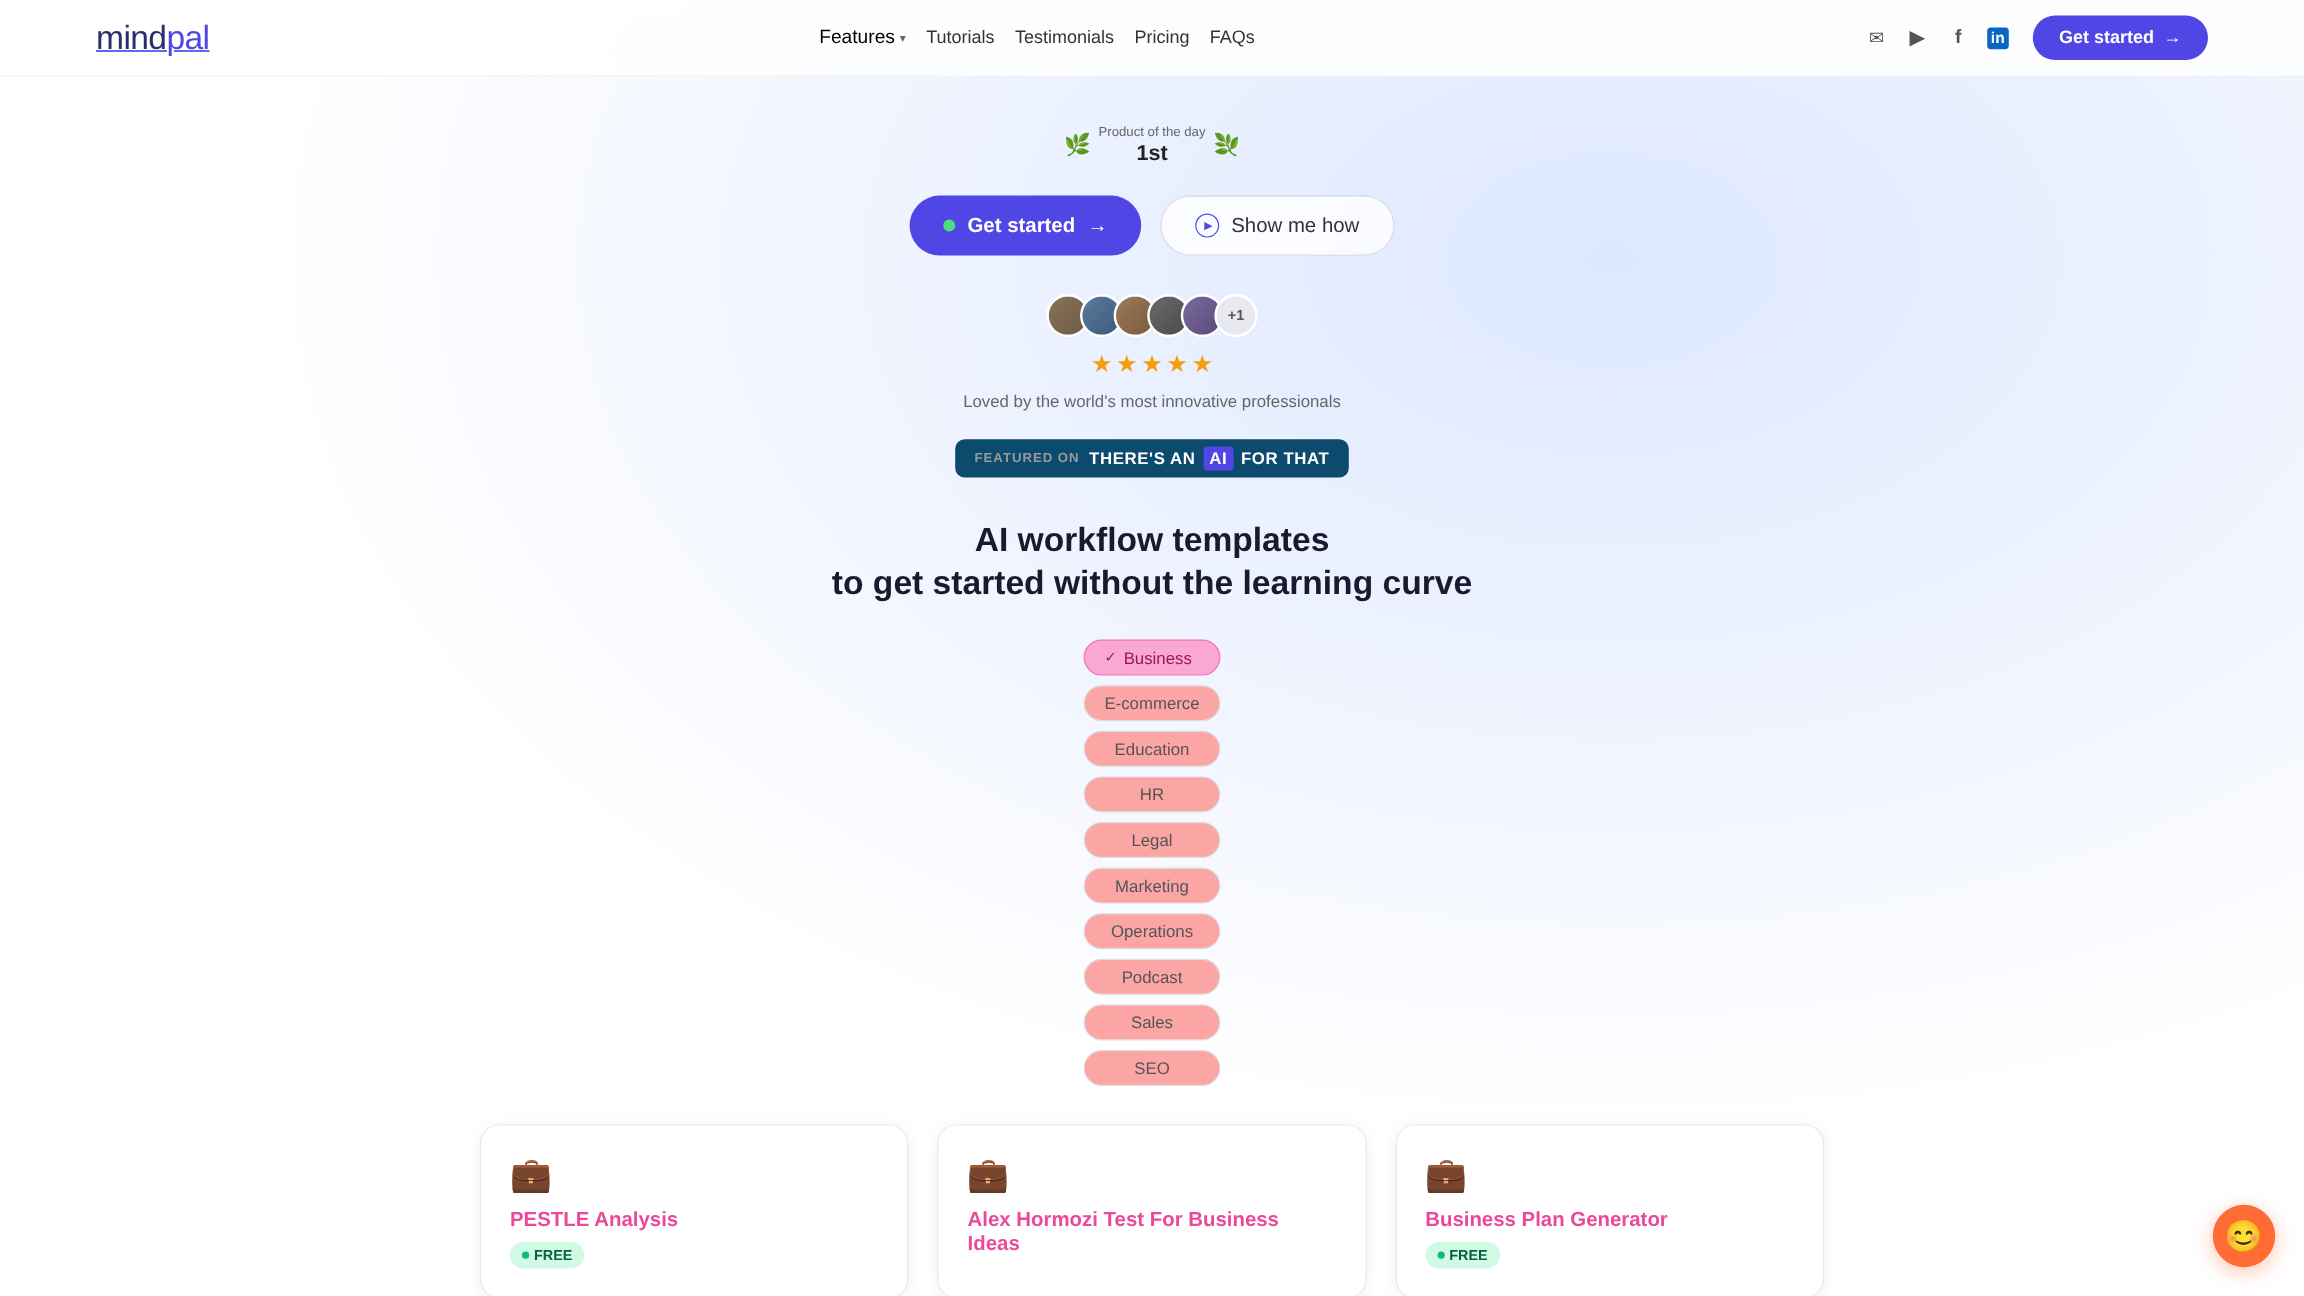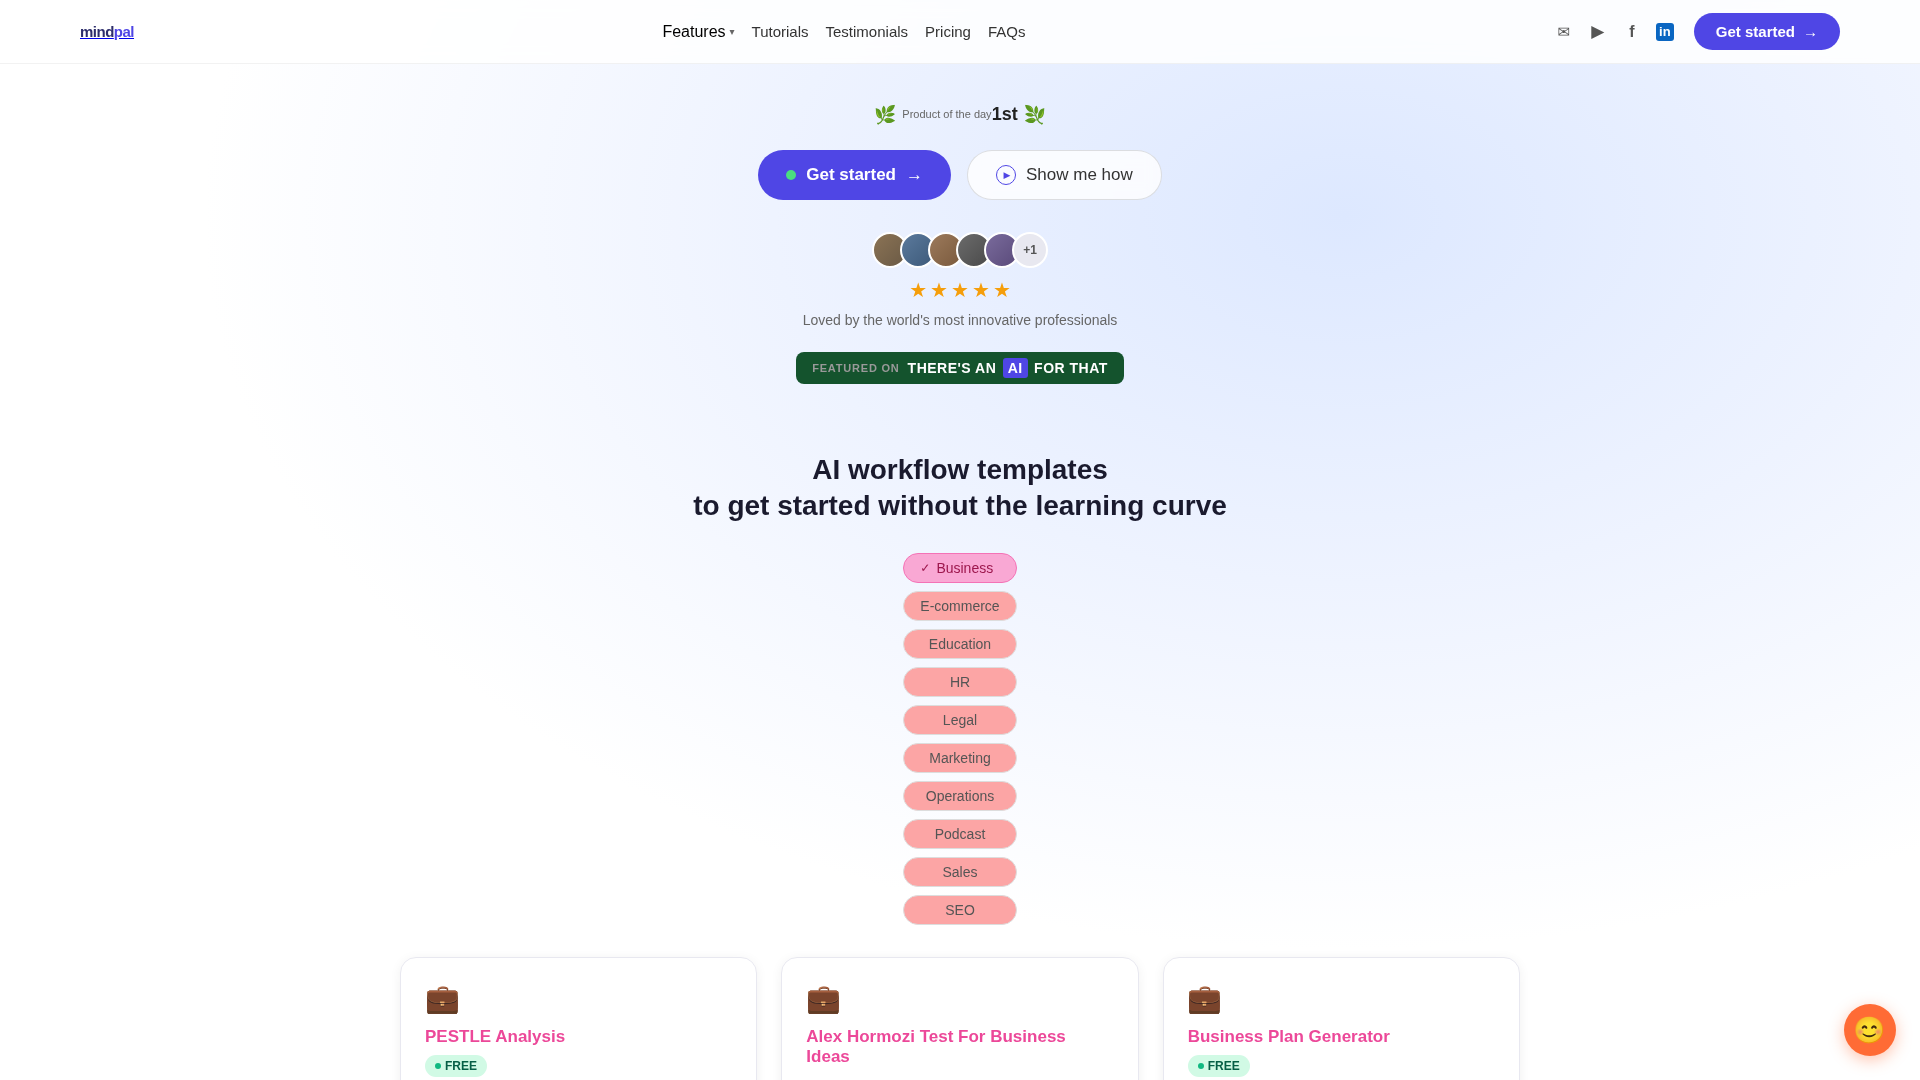--- a/index.html
+++ b/index.html
@@ -106,21 +106,21 @@
       font-size: 13px;
       color: #444;
       margin-bottom: 24px;
     }
     .laurel {
       font-size: 18px;
       color: #888;
     }
     .badge-text {
       display: flex;
-      flex-direction: row;
+      flex-direction: column;
       align-items: center;
       line-height: 1.2;
     }
     .badge-text .label { font-size: 11px; color: #666; }
     .badge-text .rank { font-size: 18px; font-weight: 700; color: #222; }
 
     
     .hero-heading {
       text-align: center;
       max-width: 800px;
@@ -237,29 +237,29 @@
       color: #f59e0b;
     }
 
     .loved-text {
       font-size: 14px;
       color: #666;
     }
 
     
     .featured-badge {
-      background: #14532d;
+      background: #0c4a6e;
       color: white;
       border-radius: 8px;
       padding: 8px 16px;
       display: flex;
       align-items: center;
       gap: 8px;
       font-size: 13px;
-      margin-bottom: 68px;
+      margin-bottom: 34px;
     }
 
     
     .templates-section {
       width: 100%;
       display: flex;
       flex-direction: column;
       align-items: center;
       padding: 0 20px;
     }
@@ -380,21 +380,21 @@
       gap: 20px;
     }
   </style>
 </head>
 <body>
 
 <div class="bg-gradient"></div>
 
 <nav>
   <a href="#">
-    <span style="font-size:15px;font-weight:700;color:#2d2d6b;letter-spacing:-0.5px;text-align:right;">
+    <span style="font-size:28px;font-weight:400;color:#2d2d6b;letter-spacing:-0.5px;text-align:right;">
       <span style="color:#2d2d6b;">mind</span><span style="color:#4f46e5;">pal</span>
     </span>
   </a>
 
   <ul class="nav-links">
     <li style="cursor:pointer;">
       <span class="nav-features">
         <span>Features</span>
         <span class="chevron">▾</span>
       </span>

